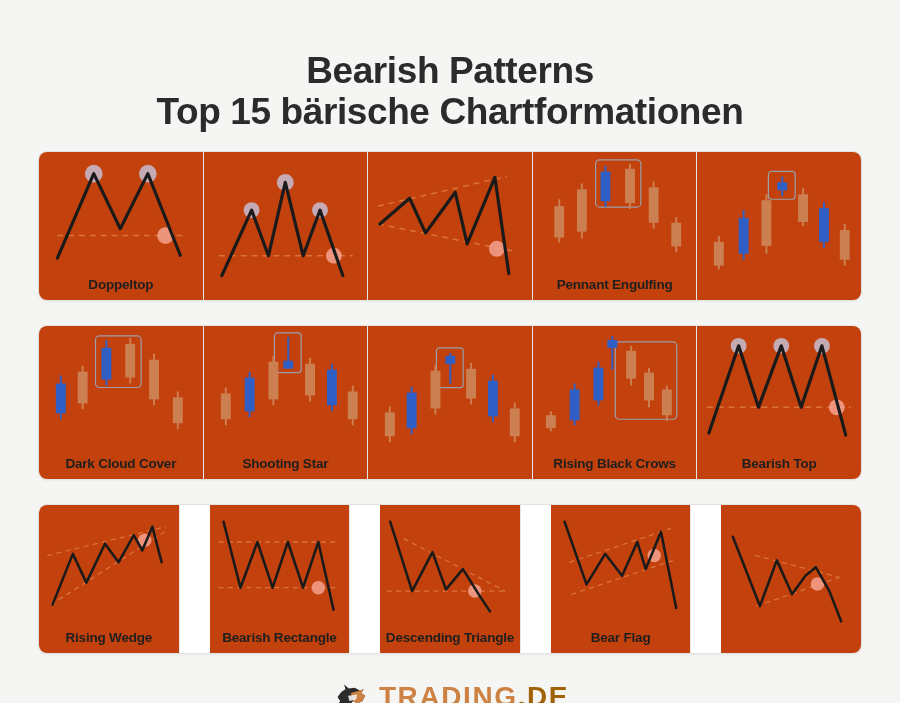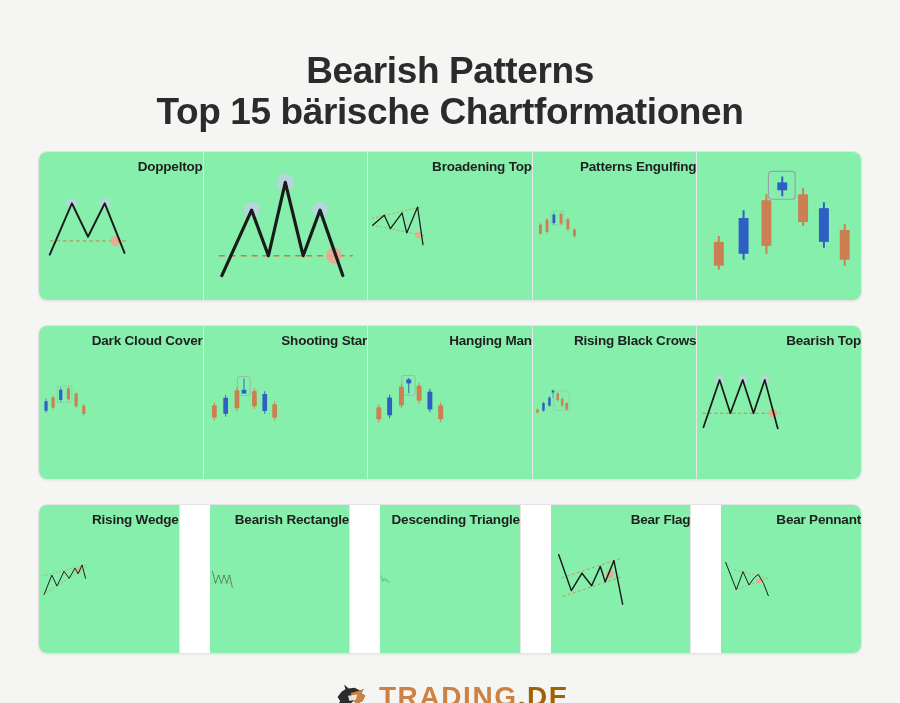--- a/index.html
+++ b/index.html
@@ -46,23 +46,23 @@
     margin-bottom: 24px;
     height: 150px;
   }
   .row.r2 { height: 155px; }
   .row.r3 { height: 150px; gap: 30px; }
 
   .cell {
     flex: 1 1 0;
     position: relative;
     display: flex;
-    flex-direction: row;
+    flex-direction: column;
     border-right: 1px solid #e6e6e6;
-    background: #86efac;
+    background: #c2410c;
   }
   .cell:last-child { border-right: none; }
 
   .fig {
     flex: 1 1 auto;
     position: relative;
     min-height: 0;
   }
   .fig svg { display: block; width: 100%; height: 100%; }
 
@@ -139,21 +139,20 @@
 
       <div class="cell">
         <div class="fig">
           <svg viewBox="0 0 165 120" preserveAspectRatio="xMidYMid meet">
             <line x1="10" y1="40" x2="140" y2="10" stroke="#d9733f" stroke-width="1.5" stroke-dasharray="6,5"></line>
             <line x1="10" y1="58" x2="150" y2="86" stroke="#d9733f" stroke-width="1.5" stroke-dasharray="6,5"></line>
             <circle cx="130" cy="83" r="8" fill="#f4a28f" opacity="0.85"></circle>
             <polyline points="12,58 42,32 58,67 88,26 100,78 128,11 142,108" fill="none" stroke="#1a1a1a" stroke-width="3.2" stroke-linejoin="round" stroke-linecap="round"></polyline>
           </svg>
         </div>
-        <div class="cap">Broadening Top</div>
       </div>
 
       <div class="cell">
         <div class="fig">
           <svg viewBox="0 0 165 120" preserveAspectRatio="xMidYMid meet">
             <rect x="63" y="8" width="46" height="48" rx="4" fill="none" stroke="#9aa0ac" stroke-width="1.2"></rect>
             <g stroke="#cc8052">
               <line x1="26" y1="48" x2="26" y2="92" stroke-width="2"></line>
                 <rect x="21" y="55" width="10" height="32" fill="#cc8052" stroke="none"></rect>
             </g>
@@ -172,21 +171,21 @@
             <g stroke="#cc8052">
               <line x1="122" y1="30" x2="122" y2="78" stroke-width="2"></line>
                 <rect x="117" y="36" width="10" height="36" fill="#cc8052" stroke="none"></rect>
             </g>
             <g stroke="#cc8052">
               <line x1="145" y1="66" x2="145" y2="102" stroke-width="2"></line>
                 <rect x="140" y="72" width="10" height="24" fill="#cc8052" stroke="none"></rect>
             </g>
           </svg>
         </div>
-        <div class="cap">Patterns Engulfing</div>
+        <div class="cap">Pennant Engulfing</div>
       </div>
 
       <div class="cell">
         <div class="fig">
           <svg viewBox="0 0 165 120" preserveAspectRatio="xMidYMid meet">
             <rect x="72" y="5" width="27" height="28" rx="3" fill="none" stroke="#9aa0ac" stroke-width="1.2"></rect>
             <g stroke="#cc8052">
               <line x1="22" y1="70" x2="22" y2="104" stroke-width="2"></line>
                 <rect x="17" y="76" width="10" height="24" fill="#cc8052" stroke="none"></rect>
             </g>
@@ -318,21 +317,20 @@
             <g stroke="#2f5fc4">
               <line x1="126" y1="32" x2="126" y2="80" stroke-width="2"></line>
                 <rect x="121" y="38" width="10" height="36" fill="#2f5fc4" stroke="none"></rect>
             </g>
             <g stroke="#cc8052">
               <line x1="148" y1="60" x2="148" y2="100" stroke-width="2"></line>
                 <rect x="143" y="66" width="10" height="28" fill="#cc8052" stroke="none"></rect>
             </g>
           </svg>
         </div>
-        <div class="cap">Hanging Man</div>
       </div>
 
       <div class="cell">
         <div class="fig">
           <svg viewBox="0 0 165 120" preserveAspectRatio="xMidYMid meet">
             <rect x="83" y="14" width="62" height="78" rx="4" fill="none" stroke="#9aa0ac" stroke-width="1.2"></rect>
             <g stroke="#cc8052">
               <line x1="18" y1="84" x2="18" y2="104" stroke-width="2"></line>
                 <rect x="13" y="88" width="10" height="13" fill="#cc8052" stroke="none"></rect>
             </g>
@@ -432,21 +430,20 @@
 
       <div class="cell">
         <div class="fig">
           <svg viewBox="0 0 165 120" preserveAspectRatio="xMidYMid meet">
             <line x1="40" y1="32" x2="140" y2="58" stroke="#d9733f" stroke-width="1.5" stroke-dasharray="6,5"></line>
             <line x1="42" y1="92" x2="140" y2="58" stroke="#d9733f" stroke-width="1.5" stroke-dasharray="6,5"></line>
             <circle cx="114" cy="66" r="8" fill="#f4a28f" opacity="0.85"></circle>
             <polyline points="14,10 46,92 66,38 84,78 100,56 112,46 128,74 142,110" fill="none" stroke="#1a1a1a" stroke-width="3" stroke-linejoin="round" stroke-linecap="round"></polyline>
           </svg>
         </div>
-        <div class="cap">Bear Pennant</div>
       </div>
     </div>
 
   </div>
 
   <div class="footer">
     <svg class="logo-mark" viewBox="0 0 64 48">
       <path d="M8 40 L14 30 L10 24 L16 16 L22 12 L20 5 L27 11 L36 10 L44 14 L50 12 L46 18 L52 22 L48 30 L40 34 L34 30 L28 36 L24 44 L20 36 L14 44 Z" fill="#2b2b2b"></path>
       <path d="M30 18 L44 14 L50 12 L46 18 L52 22 L48 30 L40 34 L34 30 Z" fill="#cd8143"></path>
       <path d="M26 22 L40 20 L38 28 L28 30 Z" fill="#f2f2f0" opacity="0.9"></path>

